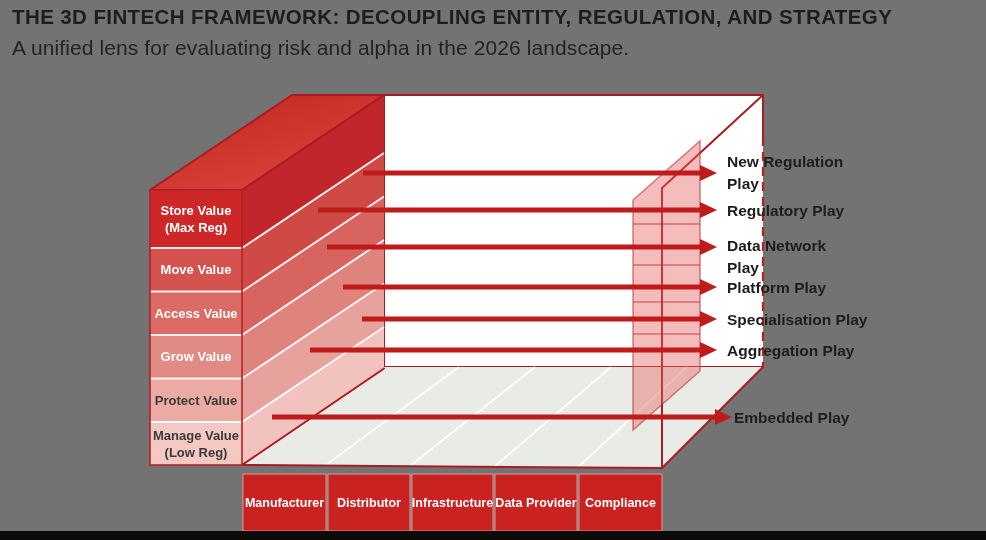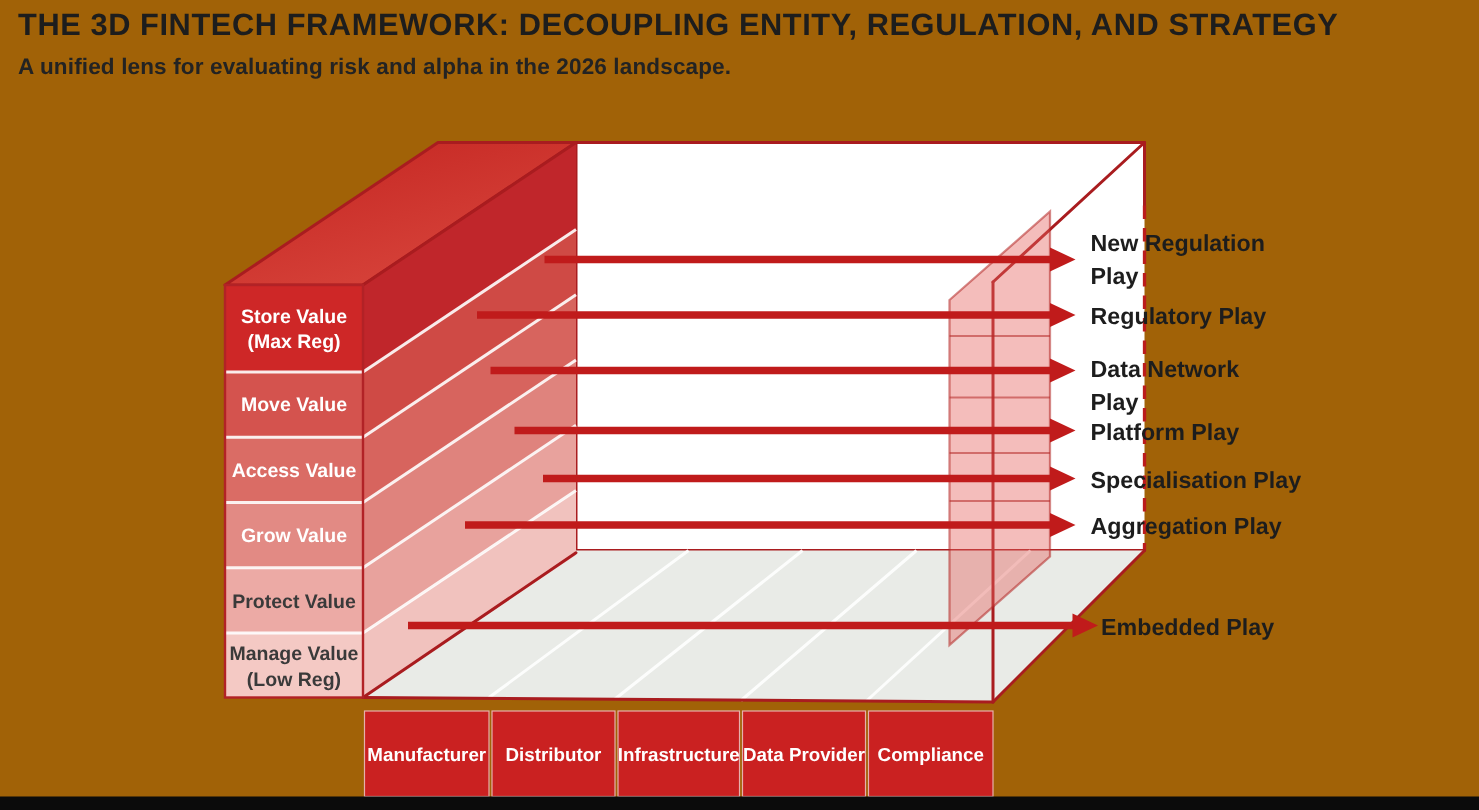--- a/index.html
+++ b/index.html
@@ -1,27 +1,27 @@
 <!DOCTYPE html>
 <html><head>
 <meta charset="utf-8">
 <style>
   html,body{margin:0;padding:0;background:#ffffff;}
   body{
     width:986px;height:540px;position:relative;overflow:hidden;
     font-family:"Liberation Sans", sans-serif;
   }
-  .stage{position:absolute;inset:0;background:#a16207;}
+  .stage{position:absolute;inset:0;background:#737373;}
   header{position:absolute;top:5px;left:12px;right:6px;z-index:2;}
   h1{
     margin:0;font-size:20.5px;line-height:1.15;font-weight:700;color:#1d1d1d;
     letter-spacing:.4px;white-space:nowrap;
   }
   .subtitle{
-    margin:7px 0 0 0;font-size:15px;font-weight:700;color:#232323;letter-spacing:.1px;
+    margin:7px 0 0 0;font-size:21px;font-weight:400;color:#232323;letter-spacing:.1px;
   }
   svg.diagram{position:absolute;inset:0;width:986px;height:540px;z-index:1;}
   .bottom-bar{position:absolute;left:0;right:0;bottom:0;height:9px;background:#0b0b0b;z-index:3;}
   text{font-family:"Liberation Sans", sans-serif;}
   .row-label{font-size:13px;font-weight:700;}
   .row-label.light{fill:#ffffff;}
   .row-label.dark{fill:#3a3a3a;}
   .play-label{font-size:15.5px;font-weight:700;fill:#1d1d1d;}
   .entity-label{font-size:12.5px;font-weight:700;fill:#ffffff;}
   .wire{stroke:#a91c1f;stroke-width:2;fill:none;stroke-linecap:round;}

